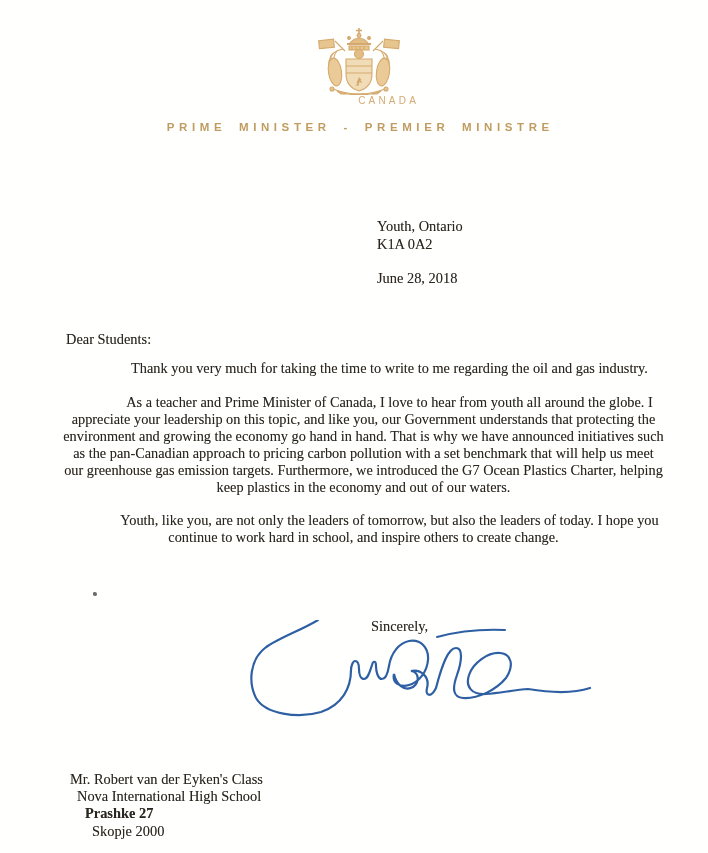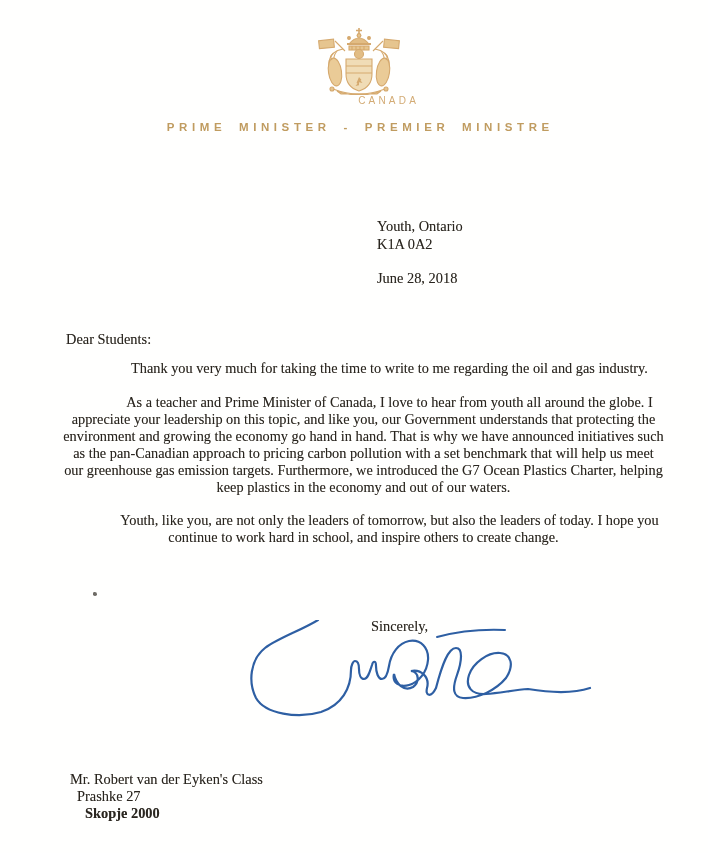--- a/index.html
+++ b/index.html
@@ -206,17 +206,18 @@
                  C 262 73, 276 70, 290 69
                  C 320 74, 340 72, 352 68"></path>
 
         <path d="M199 17 C 221 11, 244 9, 267 10" stroke-width="2"></path>
       </g>
     </svg>
   </div>
 
   <div class="recipient scan-text">
     <div>Mr. Robert van der Eyken's Class</div>
+    <div>Nova International High School</div>
     <div>Prashke 27</div>
     <div>Skopje 2000</div>
   </div>
 
 </div>
 
 </body></html>

